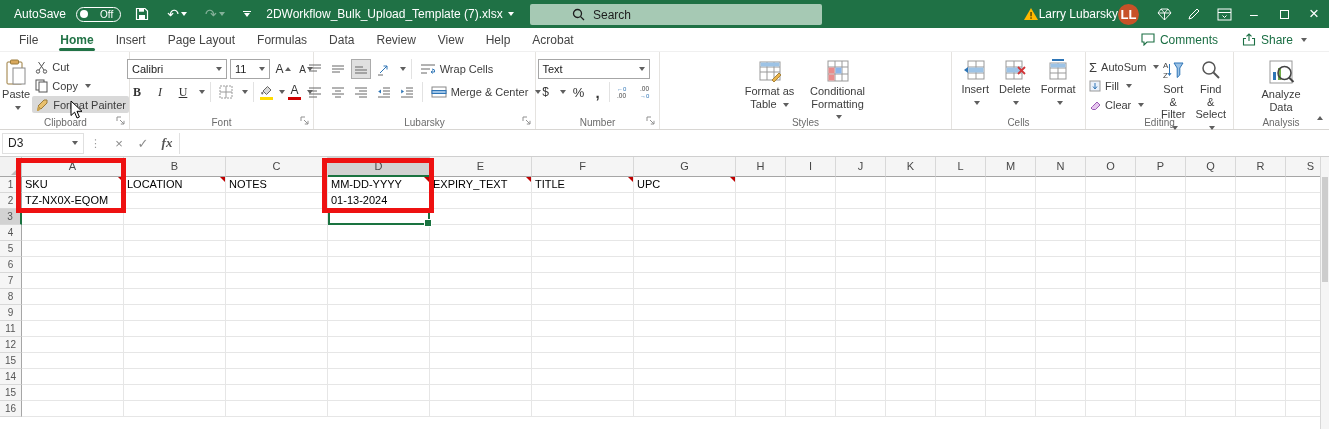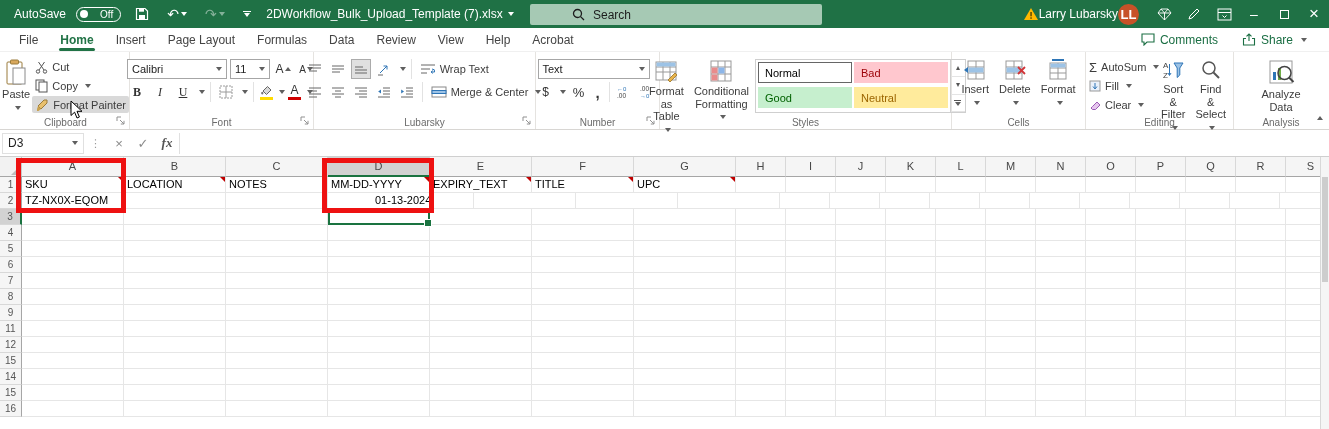--- a/index.html
+++ b/index.html
@@ -369,21 +369,21 @@
             </span>
           <i class="chv"></i>
           <span class="vsep"></span>
           <span class="smallbtn">
             <span class="icon">
                 <svg width="16" height="12" viewBox="0 0 16 12">
                   <path d="M1 2 h14 M1 6 h9 M1 10 h6" stroke="#666" fill="none"></path>
                   <path d="M12 6 q3.2 0 2.6 3 L11.5 9 M12.8 7.6 L11 9 l1.8 1.4" fill="none" stroke="#2e75b6"></path>
                 </svg>
               </span>
-            <span>Wrap Text</span>
+            <span>Wrap Cells</span>
           </span>
         </div>
         <div class="rrow">
           <span class="sq">
               <svg width="14" height="12">
                 <path d="M1 2h12M1 5h8M1 8h12M1 11h8" stroke="#666"></path>
               </svg>
             </span>
           <span class="sq">
               <svg width="14" height="12">
@@ -484,36 +484,20 @@
         <span class="icon">
             <svg width="24" height="24" viewBox="0 0 24 24">
               <rect x="2" y="2" width="20" height="20" fill="#fff" stroke="#999"></rect>
               <path d="M2 8 h20 M2 15 h20 M9 2 v20 M16 2 v20" stroke="#999"></path>
               <rect x="2.5" y="8.5" width="6" height="6" fill="#e98c8c"></rect>
               <rect x="9.5" y="8.5" width="6" height="6" fill="#8cb6e9"></rect>
               <rect x="2.5" y="15.5" width="6" height="6" fill="#e98c8c"></rect>
             </svg>
           </span>
         <span class="rlbl"><span>Conditional Formatting</span> <i class="chv"></i></span>
-      </div>
-      <div class="gal-wrap">
-        <div class="gal" id="style-gallery">
-            <div class="gal-item sel" style="background: rgb(255, 255, 255); color: rgb(0, 0, 0);">Normal</div>
-            <div class="gal-item" style="background: rgb(255, 199, 206); color: rgb(156, 0, 6);">Bad</div>
-            <div class="gal-item" style="background: rgb(198, 239, 206); color: rgb(0, 97, 0);">Good</div>
-            <div class="gal-item" style="background: rgb(255, 235, 156); color: rgb(156, 101, 0);">Neutral</div>
-          </div>
-        <div class="gal-scroll">
-          <span class="gs-btn">▴</span>
-          <span class="gs-btn">▾</span>
-          <span class="gs-btn">
-              <i class="bar"></i>
-              <i class="chv" style="margin:0"></i>
-            </span>
-        </div>
       </div>
       <div class="glabel">Styles</div>
     </div>
 
     <div class="rgroup" style="width:134px">
       <div class="rbtn2">
         <span class="icon">
             <svg width="24" height="22" viewBox="0 0 24 22">
               <rect x="5" y="2" width="16" height="18" fill="#fff" stroke="#999"></rect>
               <path d="M5 8 h16 M5 14 h16 M13 2 v18" stroke="#999"></path>
@@ -672,21 +656,21 @@
           <div class="gcell" style="width: 50px;"></div>
           <div class="gcell" style="width: 50px;"></div>
           <div class="gcell" style="width: 50px;"></div>
           <div class="gcell" style="width: 50px;"></div>
         </div>
         <div class="grow">
           <div class="grh">2</div>
           <div class="gcell" style="width: 102px;"><span>TZ-NX0X-EQOM</span></div>
           <div class="gcell" style="width: 102px;"></div>
           <div class="gcell" style="width: 102px;"></div>
-          <div class="gcell" style="width: 102px; margin-left: 44px;"><span>01-13-2024</span></div>
+          <div class="gcell" style="width: 102px;"><span>01-13-2024</span></div>
           <div class="gcell" style="width: 102px;"></div>
           <div class="gcell" style="width: 102px;"></div>
           <div class="gcell" style="width: 102px;"></div>
           <div class="gcell" style="width: 50px;"></div>
           <div class="gcell" style="width: 50px;"></div>
           <div class="gcell" style="width: 50px;"></div>
           <div class="gcell" style="width: 50px;"></div>
           <div class="gcell" style="width: 50px;"></div>
           <div class="gcell" style="width: 50px;"></div>
           <div class="gcell" style="width: 50px;"></div>

